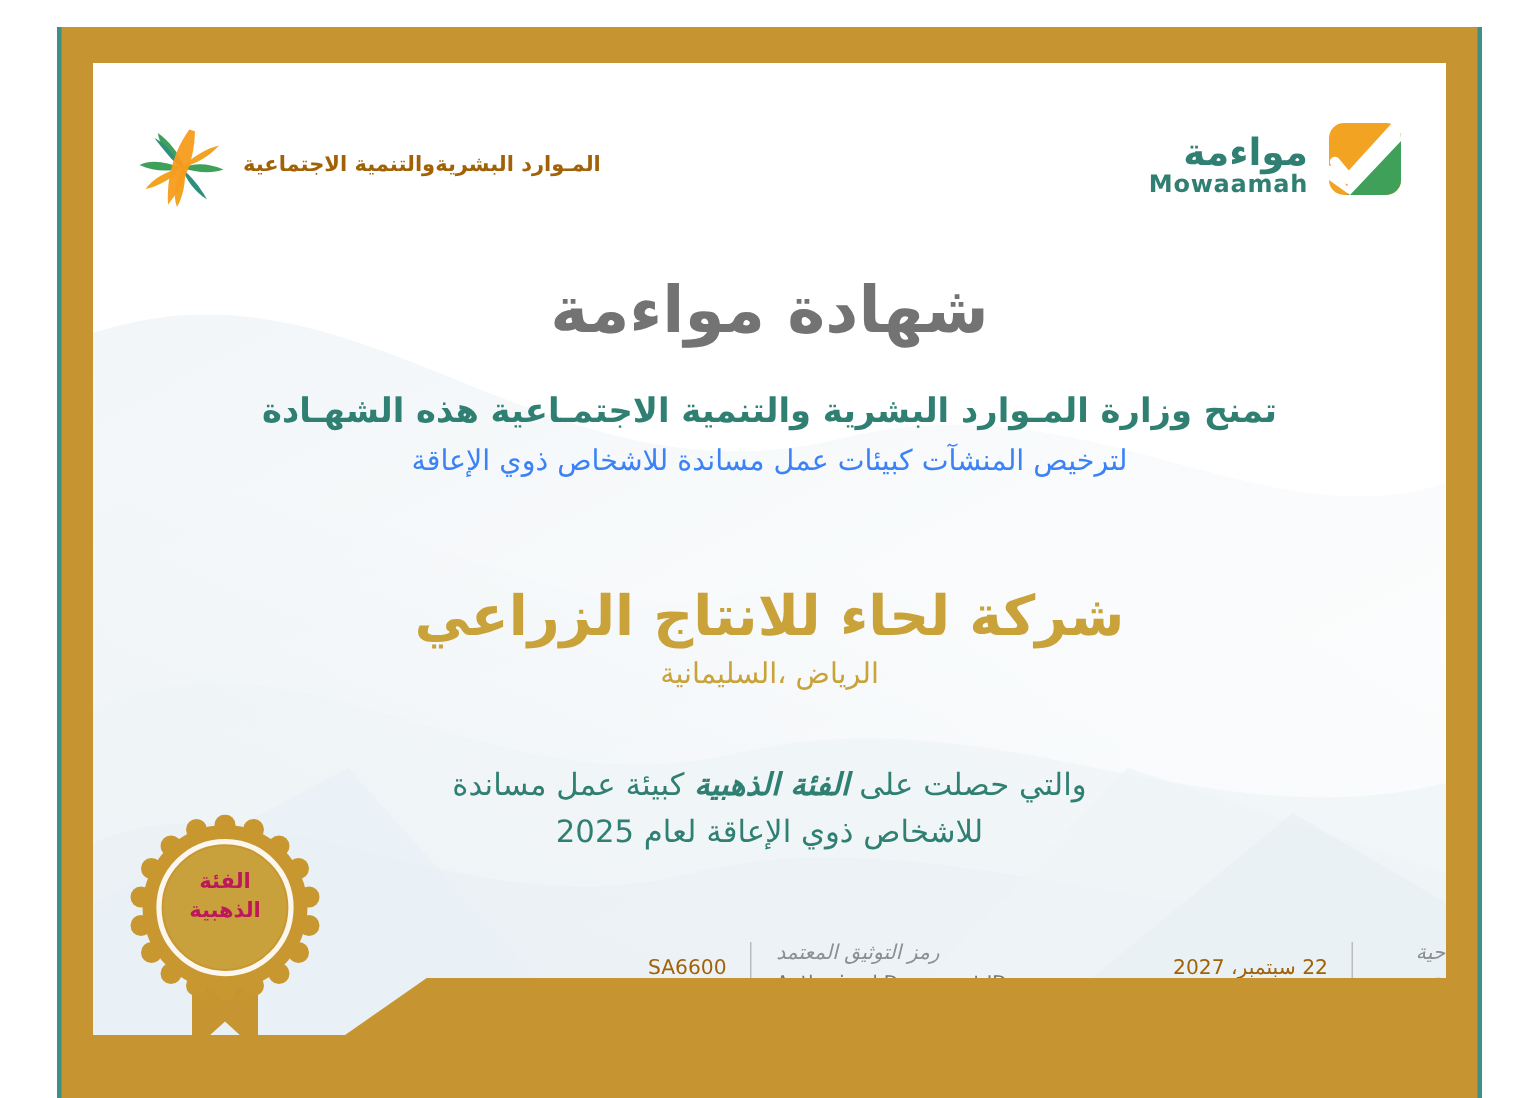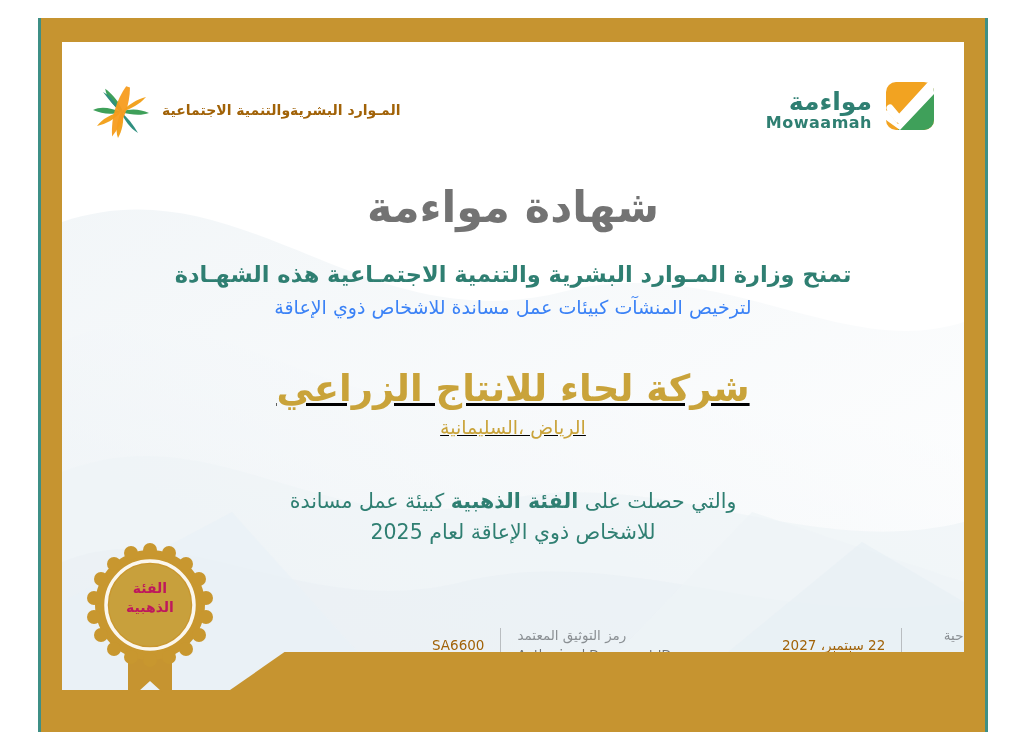--- a/index.html
+++ b/index.html
@@ -158,42 +158,42 @@
     line-height: 1.45;
   }
   .cert-grant-line2 {
     color: #3b82f6;
     font-size: 19px;
     font-weight: normal;
     line-height: 1.5;
     margin-top: 2px;
   }
 
-  .company-block { margin-top: 46px; text-decoration: underline; }
+  .company-block { margin-top: 68px; }
   .company-name {
     color: #c9a33a;
     font-size: 37px;
     font-weight: bold;
     letter-spacing: 0px;
     line-height: 1.2;
   }
   .company-location {
     color: #c9a33a;
     font-size: 19px;
     font-weight: normal;
     margin-top: 4px;
   }
 
   .category-block { margin-top: 48px; }
   .category-line1 {
     color: #2f7f72;
     font-size: 20.5px;
     line-height: 1.55;
   }
-  .category-line1 b { font-weight: bold; }
+  .category-line1 b { font-weight: bold; font-style: italic; }
   .category-line2 {
     color: #2f7f72;
     font-size: 20.5px;
     line-height: 1.55;
   }
 
   
   .medal-badge {
     position: absolute;
     left: 80px;
@@ -236,20 +236,21 @@
   .meta-group.validity { left: 720px; top: 6px; }
   .meta-labels {
     display: flex;
     flex-direction: column;
     align-items: flex-end;
     line-height: 1.45;
   }
   .meta-label-ar {
     color: #8a8f93;
     font-size: 13.5px;
+    font-style: italic;
   }
   .meta-label-en {
     color: #6f7477;
     font-size: 12.5px;
     direction: ltr;
   }
   .meta-divider {
     width: 1px;
     height: 34px;
     background: #b9bdc0;

